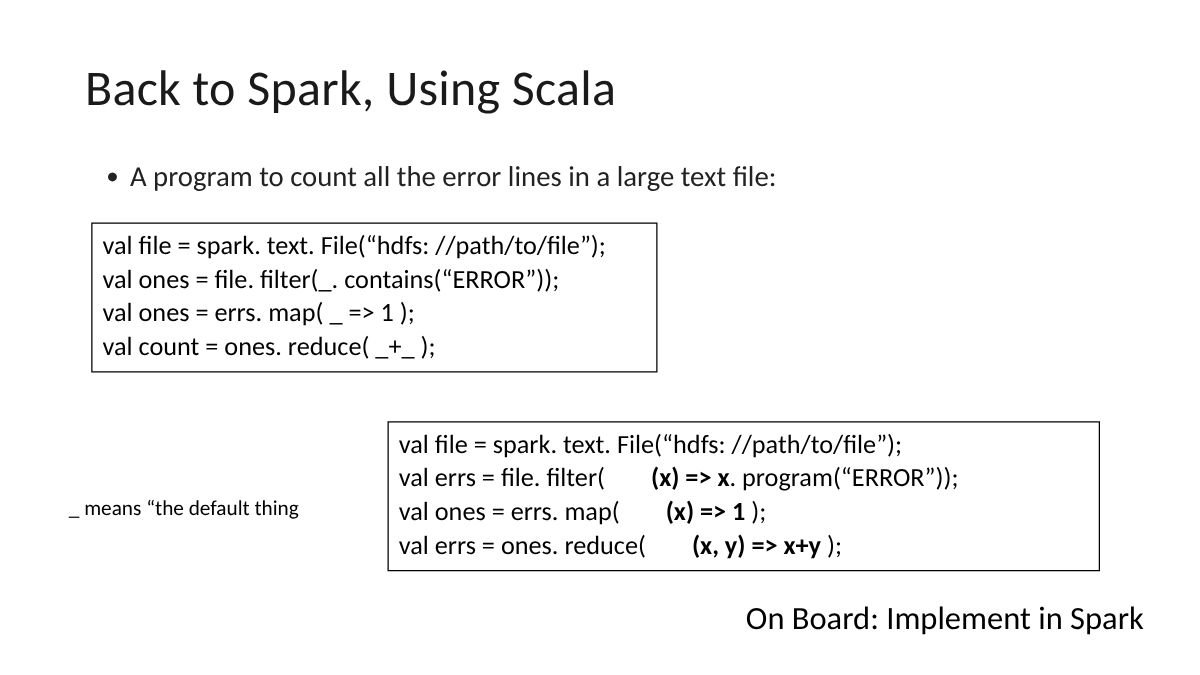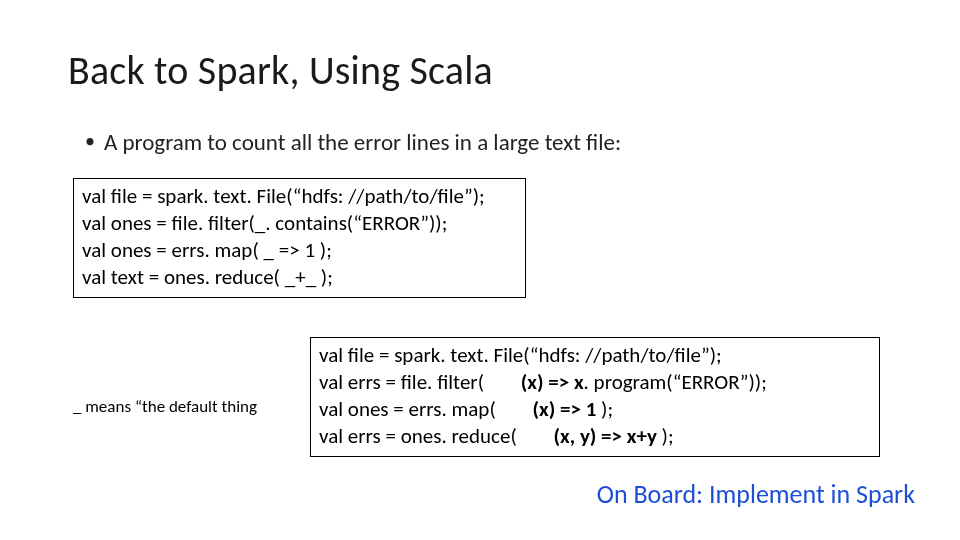--- a/index.html
+++ b/index.html
@@ -66,49 +66,48 @@
   }
   .code-line { white-space: pre; }
   .note {
     position: absolute;
     left: 55px;
     top: 396px;
     width: 220px;
     font-size: 17px;
     color: #000;
     line-height: 1.25;
-    text-align: center;
   }
   .footer {
     position: absolute;
     right: 45px;
     bottom: 30px;
     font-size: 26px;
-    color: #1d4ed8;
+    color: #000000;
     margin-left: 12px;
   }
   b.hl { font-weight: 700; margin-left: 32px; }
 </style>
 </head>
 <body>
 
 <div class="slide">
 
   <div class="title">Back to Spark, Using Scala</div>
 
   <div class="bullet-row">
     <span class="bullet-dot">•</span>
     <span>A program to count all the error lines in a large text file:</span>
   </div>
 
   <div class="code-box-1">
     <div class="code-line">val file = spark. text. File(“hdfs: //path/to/file”);</div>
     <div class="code-line">val ones = file. filter(_. contains(“ERROR”));</div>
     <div class="code-line">val ones = errs. map( _ =&gt; 1 );</div>
-    <div class="code-line">val text = ones. reduce( _+_ );</div>
+    <div class="code-line">val count = ones. reduce( _+_ );</div>
   </div>
 
   <div class="note">
     <div>_ means “the default thing</div>
   </div>
 
   <div class="code-box-2">
     <div class="code-line"><span>val file = spark. text. File(“hdfs: //path/to/file”);</span></div>
     <div class="code-line"><span>val errs = file. filter( </span><b class="hl">(x) =&gt; x</b><span>. program(“ERROR”));</span></div>
     <div class="code-line"><span>val ones = errs. map( </span><b class="hl">(x) =&gt; 1</b><span> );</span></div>

